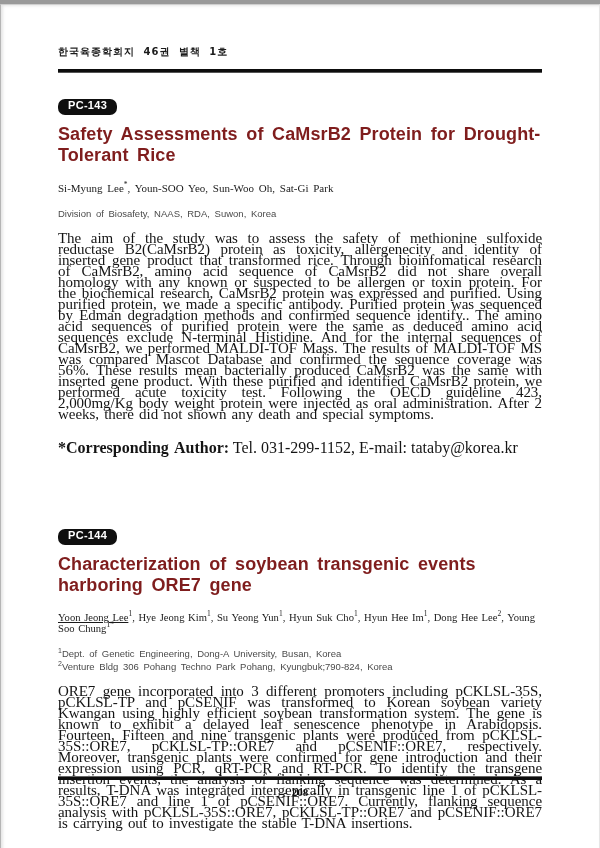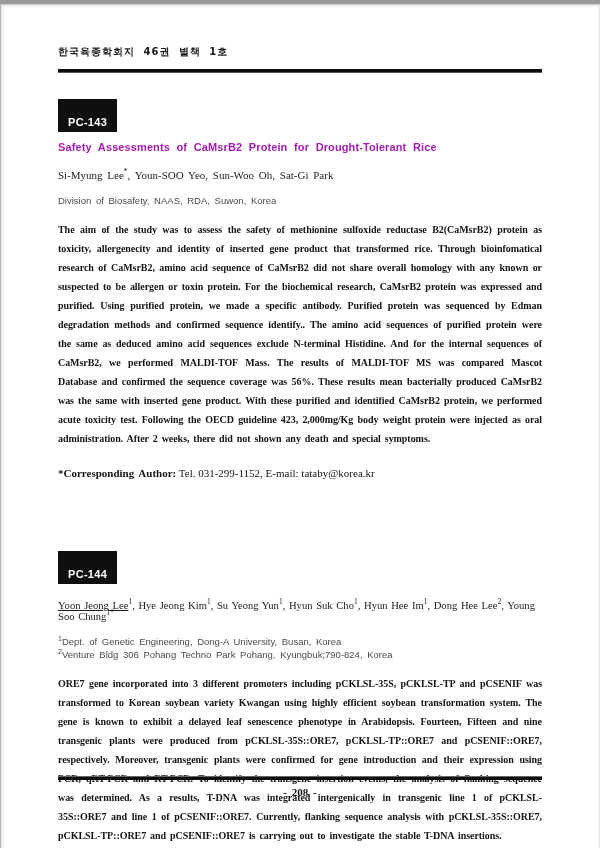--- a/index.html
+++ b/index.html
@@ -43,33 +43,33 @@
   }
   .badge {
     display: inline-block;
     margin-top: 26px;
     background: #0f0f0f;
     color: #ffffff;
     font-family: "Liberation Sans", sans-serif;
     font-weight: bold;
     font-size: 11px;
     line-height: 13px;
-    padding: 17px 10px 3px 10px;
-    border-radius: 0;
+    padding: 0 10px 3px 10px;
+    border-radius: 7px;
     letter-spacing: 0.3px;
   }
   .badge.second { margin-top: 72px; }
   .abs-title {
     margin: 9px 0 0 0;
     font-family: "Liberation Sans", sans-serif;
-    font-size: 11px;
+    font-size: 18px;
     font-weight: bold;
     word-spacing: 3.5px;
     letter-spacing: 0.1px;
-    color: #a21caf;
+    color: #7f1d1d;
   }
   .authors {
     margin: 16px 0 0 0;
     font-size: 11px;
     word-spacing: 2px;
     color: #1a1a1a;
   }
   .authors .underline { text-decoration: underline; }
   .authors sup { font-size: 7.5px; line-height: 0; }
   .authors.dense { font-size: 10.6px; word-spacing: 1px; }
@@ -77,31 +77,30 @@
     margin-top: 13px;
     font-family: "Liberation Sans", sans-serif;
     font-size: 9.5px;
     word-spacing: 2px;
     color: #4a4a4a;
     line-height: 13px;
   }
   .affils sup { font-size: 7px; line-height: 0; }
   .body-text {
     margin: 13px 0 0 0;
-    font-size: 10px;
-    line-height: 19px;
+    font-size: 15px;
+    line-height: 11px;
     letter-spacing: -0.05px;
     word-spacing: 1.5px;
     text-align: justify;
     color: #141414;
-    font-weight: bold;
   }
   .corresponding {
     margin: 19px 0 0 0;
-    font-size: 11px;
+    font-size: 16px;
     color: #141414;
   }
   .corresponding strong { font-weight: bold; word-spacing: 2px; }
   .footer {
     position: absolute;
     left: 57px;
     right: 57px;
     bottom: 0;
     height: 76px;
   }
@@ -137,20 +136,21 @@
         </div>
       <p class="body-text">The aim of the study was to assess the safety of methionine sulfoxide reductase B2(CaMsrB2) protein as toxicity, allergenecity and identity of inserted gene product that transformed rice. Through bioinfomatical research of CaMsrB2, amino acid sequence of CaMsrB2 did not share overall homology with any known or suspected to be allergen or toxin protein. For the biochemical research, CaMsrB2 protein was expressed and purified. Using purified protein, we made a specific antibody. Purified protein was sequenced by Edman degradation methods and confirmed sequence identify.. The amino acid sequences of purified protein were the same as deduced amino acid sequences exclude N-terminal Histidine. And for the internal sequences of CaMsrB2, we performed MALDI-TOF Mass. The results of MALDI-TOF MS was compared Mascot Database and confirmed the sequence coverage was 56%. These results mean bacterially produced CaMsrB2 was the same with inserted gene product. With these purified and identified CaMsrB2 protein, we performed acute toxicity test. Following the OECD guideline 423, 2,000mg/Kg body weight protein were injected as oral administration. After 2 weeks, there did not shown any death and special symptoms.</p>
       <p class="corresponding">
         <strong>*Corresponding Author:</strong>
         <span>Tel. 031-299-1152, E-mail: tataby@korea.kr</span>
       </p>
     </section>
 
     <section>
       <div class="badge second">PC-144</div>
+      <h1 class="abs-title">Characterization of soybean transgenic events harboring ORE7 gene</h1>
       <p class="authors dense"><span class="underline">Yoon Jeong Lee</span><sup>1</sup>, <span>Hye Jeong Kim</span><sup>1</sup>, <span>Su Yeong Yun</span><sup>1</sup>, <span>Hyun Suk Cho</span><sup>1</sup>, <span>Hyun Hee Im</span><sup>1</sup>, <span>Dong Hee Lee</span><sup>2</sup>, <span>Young Soo Chung</span><sup>1*</sup></p>
       <div class="affils">
           <div><sup>1</sup>Dept. of Genetic Engineering, Dong-A University, Busan, Korea</div>
           <div><sup>2</sup>Venture Bldg 306 Pohang Techno Park Pohang, Kyungbuk;790-824, Korea</div>
         </div>
       <p class="body-text">ORE7 gene incorporated into 3 different promoters including pCKLSL-35S, pCKLSL-TP and pCSENIF was transformed to Korean soybean variety Kwangan using highly efficient soybean transformation system. The gene is known to exhibit a delayed leaf senescence phenotype in Arabidopsis. Fourteen, Fifteen and nine transgenic plants were produced from pCKLSL-35S::ORE7, pCKLSL-TP::ORE7 and pCSENIF::ORE7, respectively. Moreover, transgenic plants were confirmed for gene introduction and their expression using PCR, qRT-PCR and RT-PCR. To identify the transgene insertion events, the analysis of flanking sequence was determined. As a results, T-DNA was integrated intergenically in transgenic line 1 of pCKLSL-35S::ORE7 and line 1 of pCSENIF::ORE7. Currently, flanking sequence analysis with pCKLSL-35S::ORE7, pCKLSL-TP::ORE7 and pCSENIF::ORE7 is carrying out to investigate the stable T-DNA insertions.</p>
     </section>
 
   </div>
 

